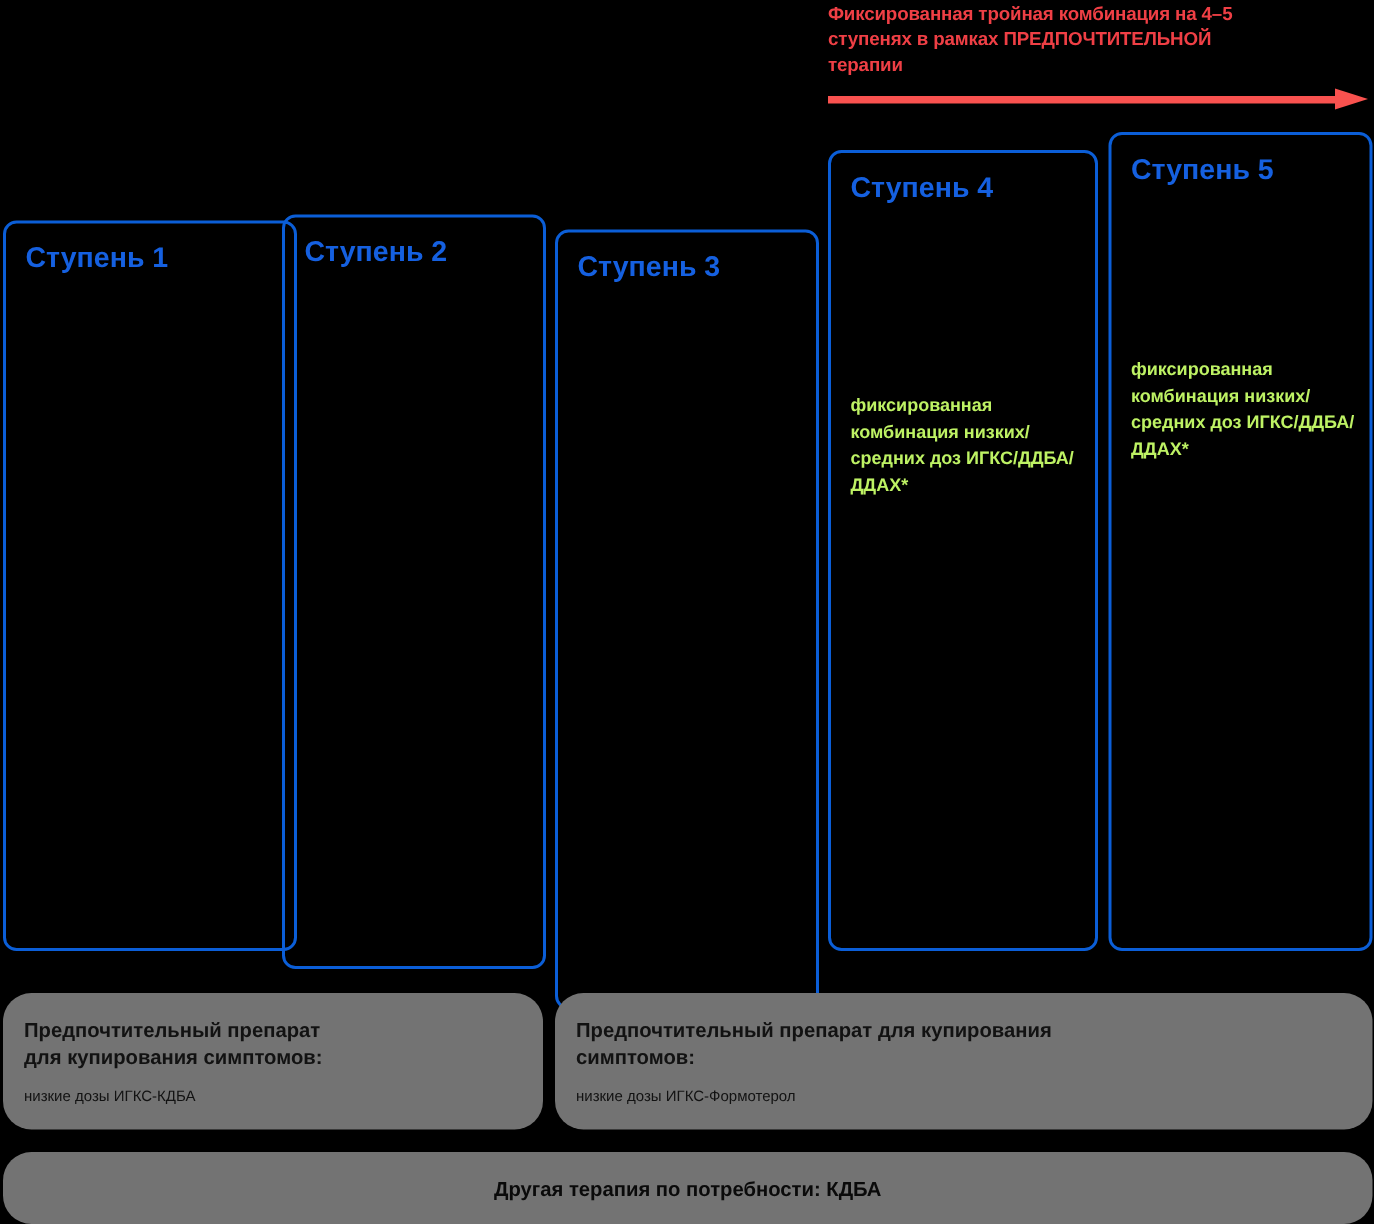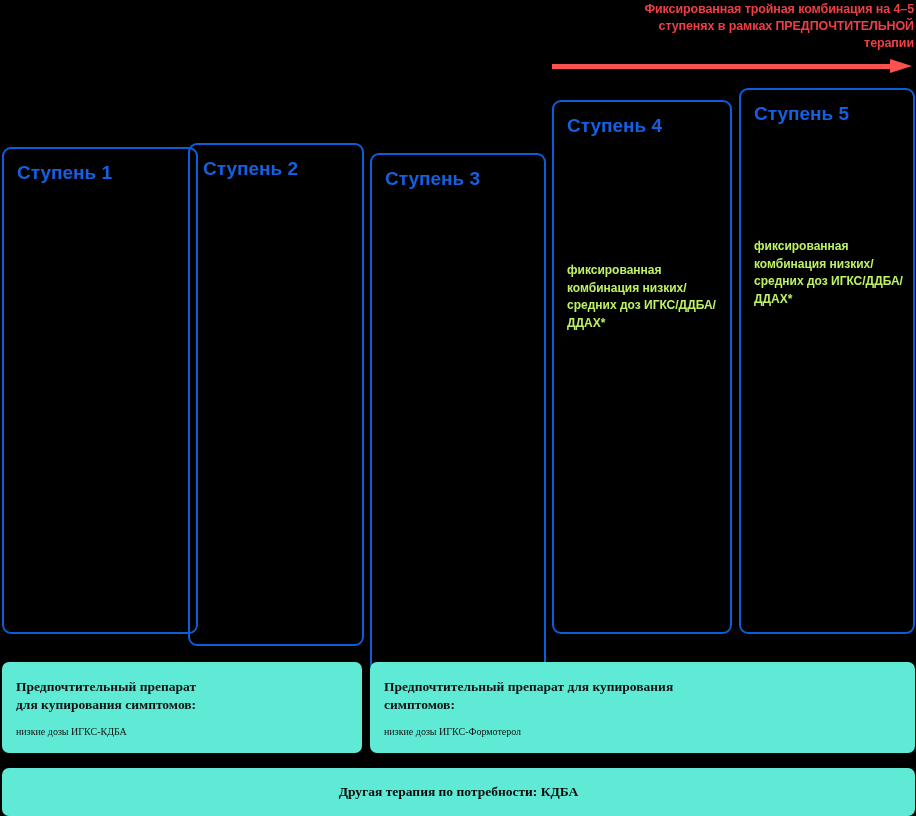--- a/index.html
+++ b/index.html
@@ -8,21 +8,21 @@
     background:#000000;
     font-family:"Liberation Sans","DejaVu Sans",sans-serif;
     overflow:hidden;
     position:relative;
   }
   .stage{position:absolute;left:0;top:0;width:916px;height:816px;}
 
   
   .annot{
     position:absolute;
-    left:552px;top:0px;width:362px;text-align:right;
+    left:552px;top:0px;width:362px;
   }
   .annot-text{
     color:#ef3f45;
     font-size:12.5px;
     font-weight:bold;
     line-height:17px;
     letter-spacing:-0.1px;
     margin:0;
     padding-top:1px;
     white-space:pre-line;
@@ -75,23 +75,22 @@
   #col4{left:552px;top:100px; width:180px; height:534px;}
   #col5{left:739px;top:88px;  width:176px; height:546px;}
 
   #col4 .col-body{top:160px;}
   #col5 .col-body{top:148px;}
 
   
   .panel{
     position:absolute;
     box-sizing:border-box;
-    background:#5eead4;
-    border-radius:7px;
-    font-family:Liberation Serif, serif;
+    background:#737373;
+    border-radius:19px;
   }
   #panel-left {left:2px;  top:662px; width:360px; height:91px;}
   #panel-right{left:370px;top:662px; width:545px; height:91px;}
   #panel-bottom{left:2px; top:768px; width:913px; height:48px;
                 display:flex;align-items:center;justify-content:center;}
 
   .panel-inner{padding:16px 14px 0 14px;}
   .panel-head{
     color:#121212;font-size:13.5px;font-weight:bold;line-height:18px;
     white-space:pre-line;margin:0;

